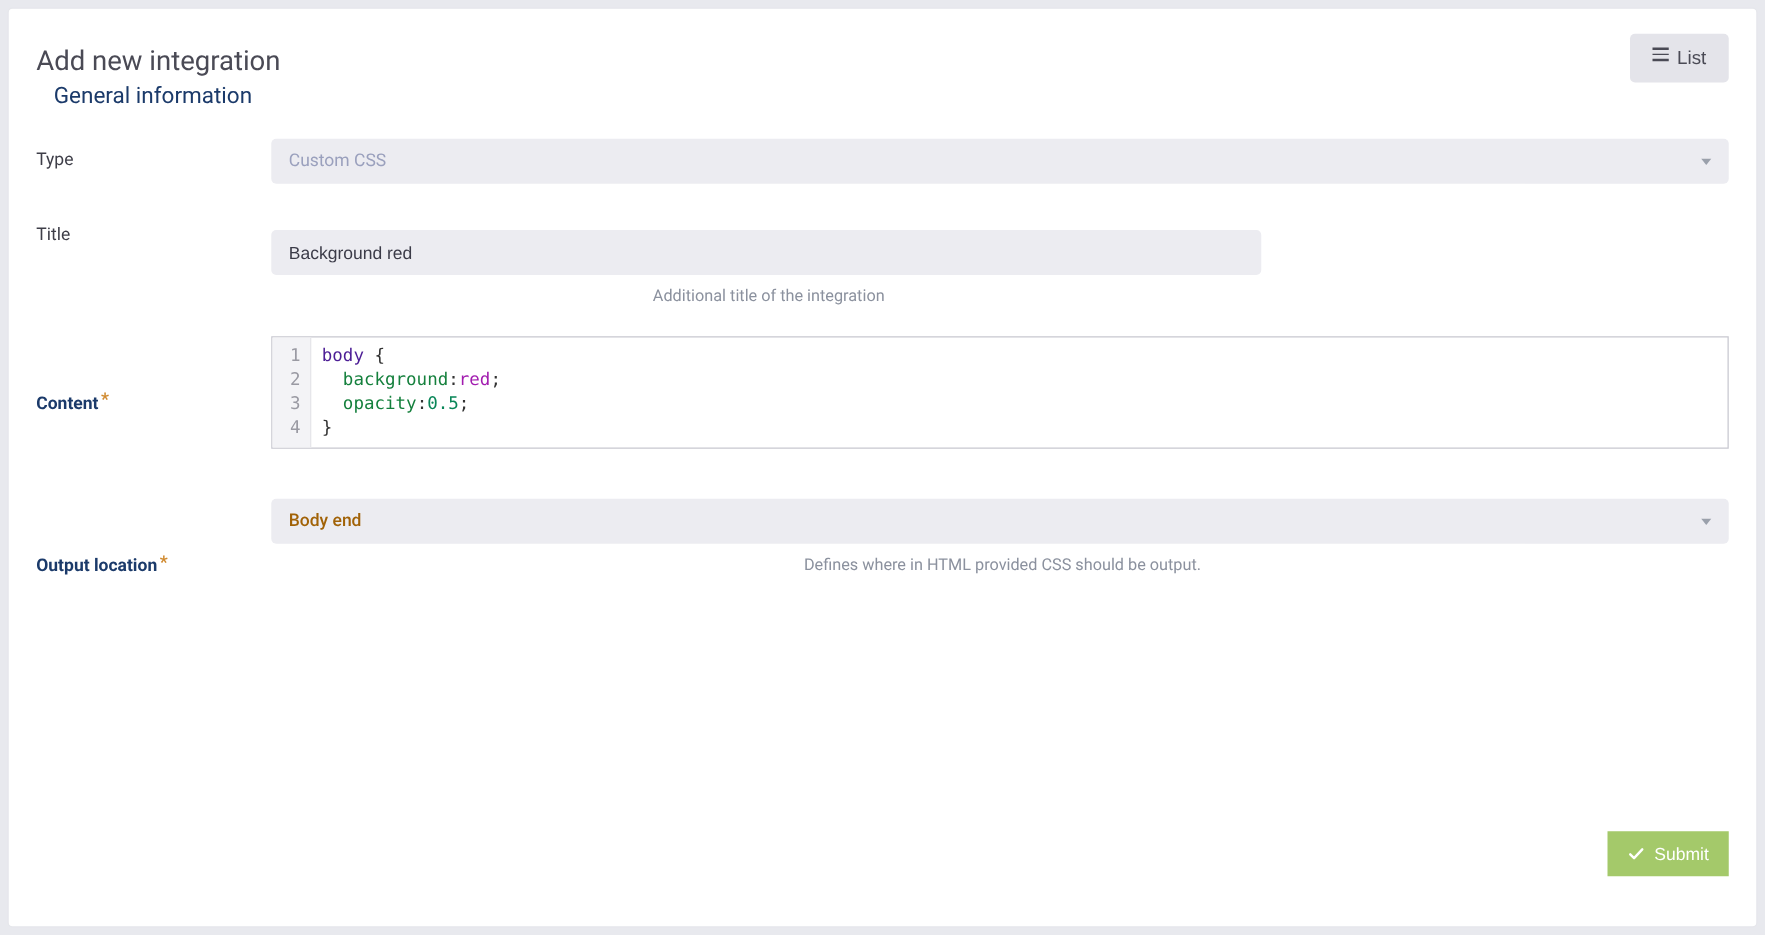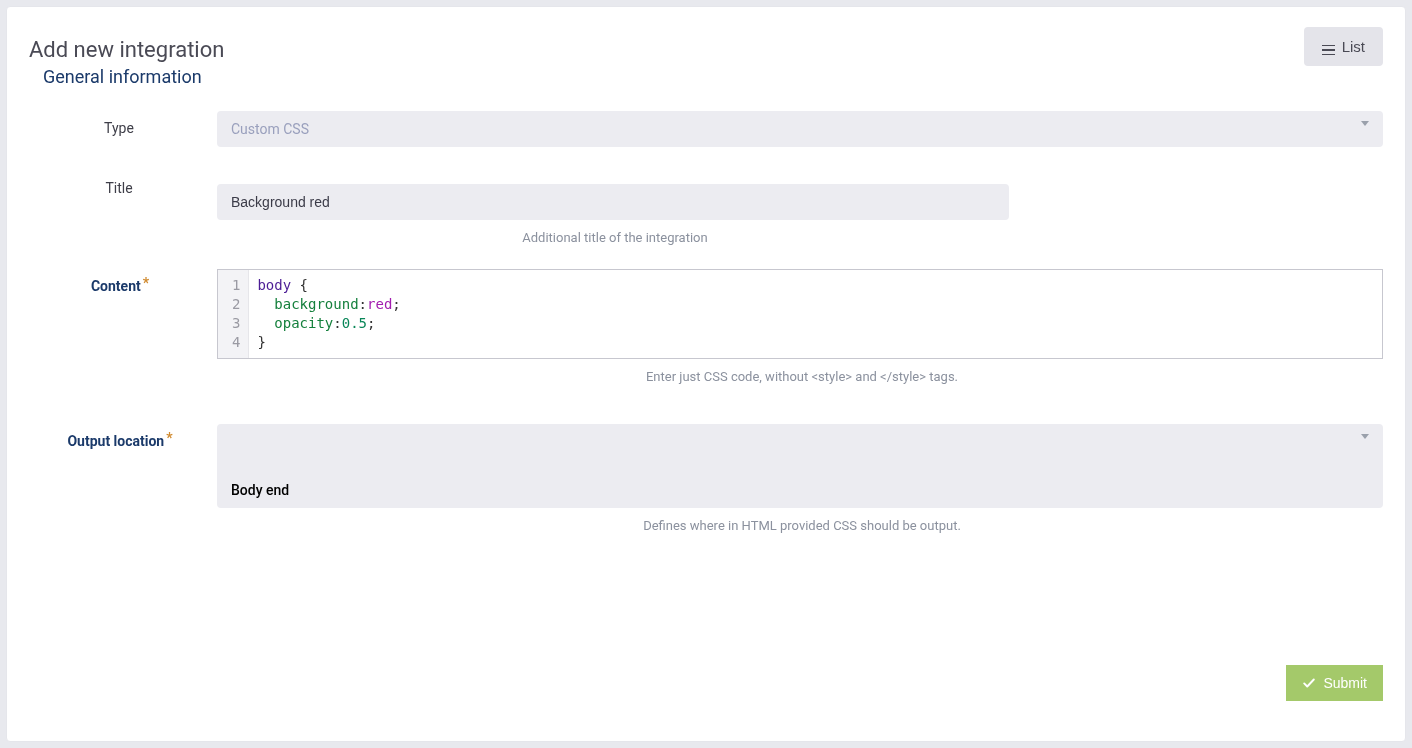--- a/index.html
+++ b/index.html
@@ -31,21 +31,21 @@
   }
   .btn-list {
     background: #e4e4ea;
     border: none;
     border-radius: 4px;
     padding: 11px 18px;
     font-size: 15px;
     color: #4a4a55;
     cursor: pointer;
     display: inline-flex;
-    align-items: flex-end;
+    align-items: flex-start;
     gap: 7px;
   }
   .hamburger {
     display: inline-flex;
     flex-direction: column;
     gap: 3px;
   }
   .hamburger span {
     display: block;
     width: 13px;
@@ -60,42 +60,42 @@
   }
   .section-title.second { margin-top: 72px; }
   .form-row {
     display: flex;
     margin-top: 24px;
     align-items: flex-start;
   }
   .label-col {
     width: 188px;
     min-width: 188px;
-    text-align: center;
+    text-align: left;
     padding-right: 8px;
     padding-top: 9px;
     font-size: 14px;
     color: #3e3e48;
   }
-  .label-col.bold { font-weight: 700; color: #1b3a6a; }
+  .label-col.bold { font-weight: 700; color: #1b3a6a; margin-top: 37px; }
   .req { color: #d08a2f; font-weight: 700; position: relative; top: -3px; left: 2px; }
   .field-col { flex: 1; }
   .field-col.narrow { max-width: 792px; }
   .select-like {
     background: #ececf1;
     border-radius: 4px;
     padding: 10px 14px;
     display: flex;
     justify-content: space-between;
-    align-items: flex-start;
+    align-items: center;
     cursor: pointer;
     width: 100%;
   }
   .select-muted { color: #9aa0bd; }
-  .select-dark { color: #000000; font-weight: 500; margin-top: 48px; }
+  .select-dark { color: #a16207; font-weight: 500; }
   .caret {
     width: 0; height: 0;
     border-left: 4px solid transparent;
     border-right: 4px solid transparent;
     border-top: 5px solid #9aa0ab;
   }
   .text-input {
     background: #ececf1;
     border: none;
     border-radius: 4px;
@@ -208,21 +208,20 @@
           <div>3</div>
           <div>4</div>
         </div>
         <div class="code-body">
           <div class="line"><span class="tok-sel">body</span><span class="tok-punc"> {</span></div>
           <div class="line"><span>  </span><span class="tok-prop">background</span><span class="tok-punc">:</span><span class="tok-val">red</span><span class="tok-punc">;</span></div>
           <div class="line"><span>  </span><span class="tok-prop">opacity</span><span class="tok-punc">:</span><span class="tok-num">0.5</span><span class="tok-punc">;</span></div>
           <div class="line"><span class="tok-punc">}</span></div>
         </div>
       </div>
-      <div class="hint">Enter just CSS code, without &lt;style&gt; and &lt;/style&gt; tags.</div>
     </div>
   </div>
 
   <div class="form-row" style="margin-top:40px">
     <div class="label-col bold">
       <span>Output location</span><span class="req">*</span>
     </div>
     <div class="field-col">
       <div class="select-like">
         <span class="select-dark">Body end</span>

